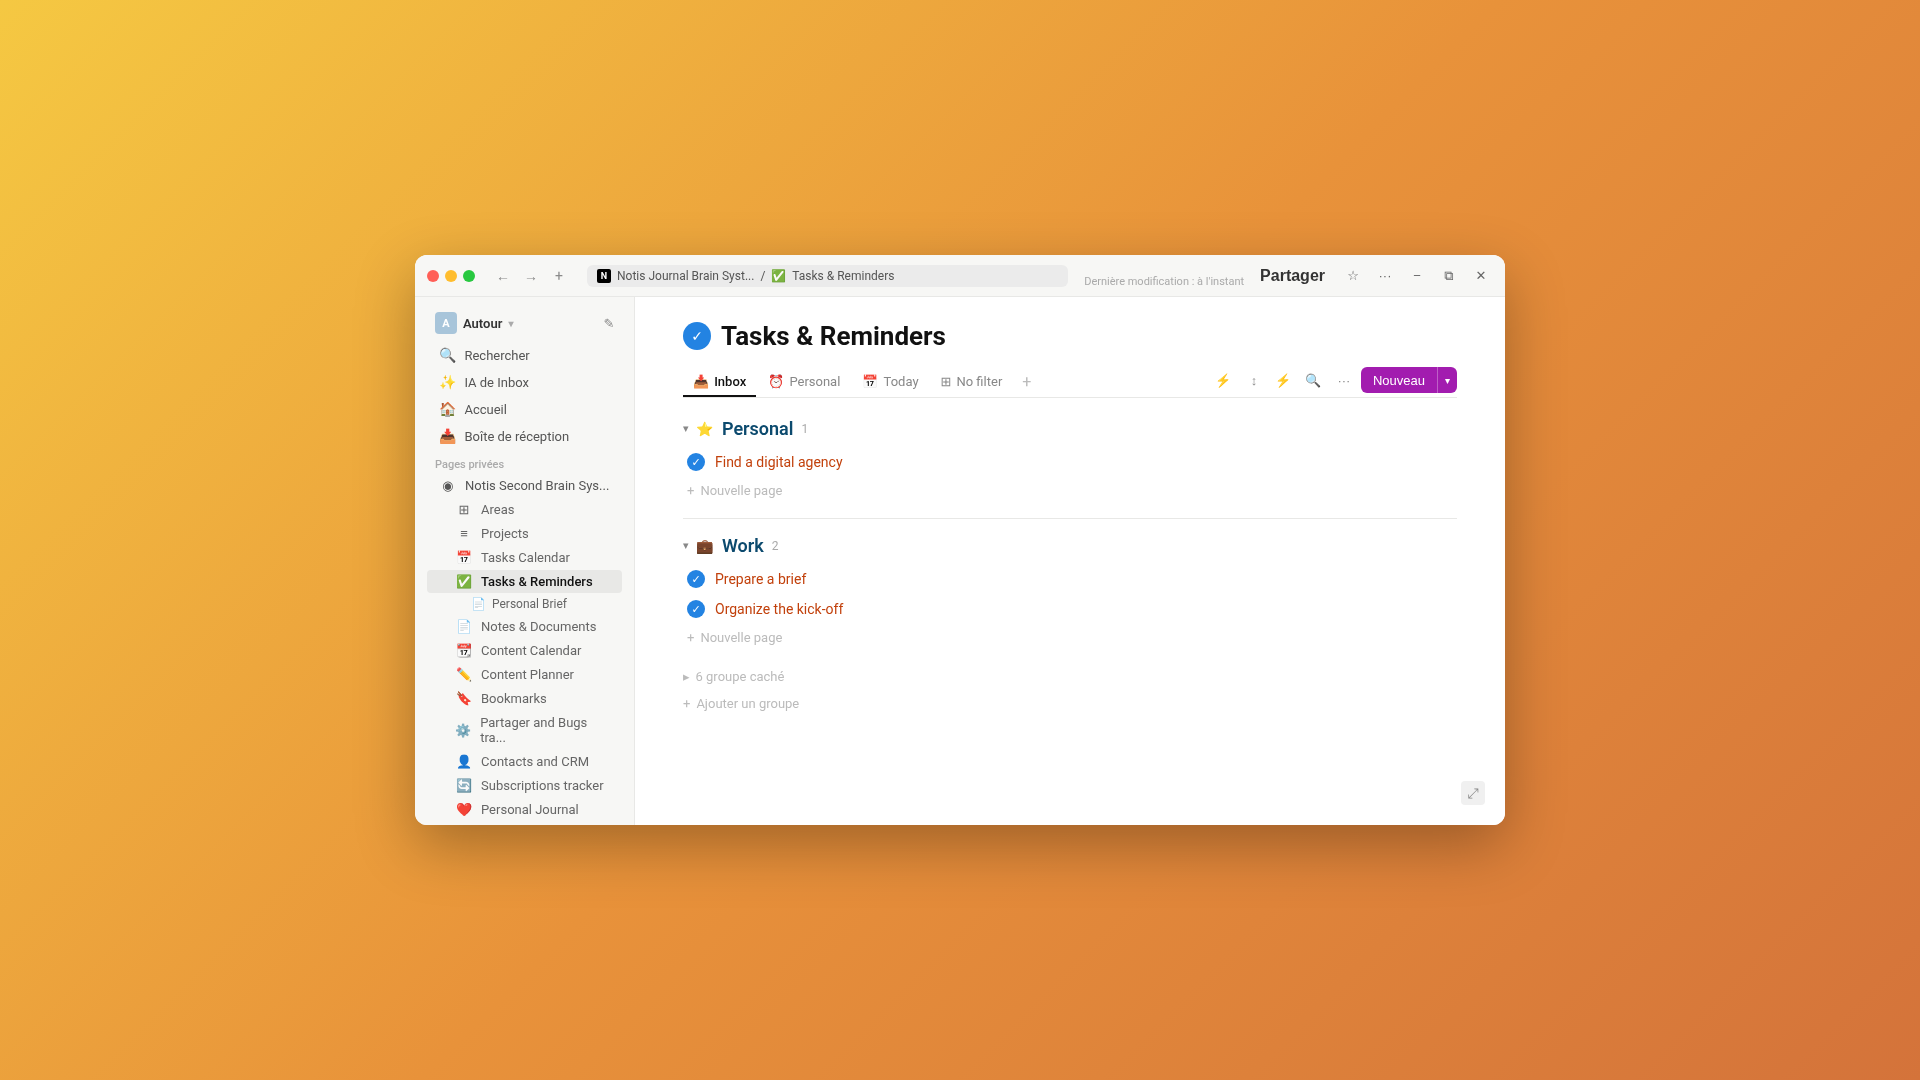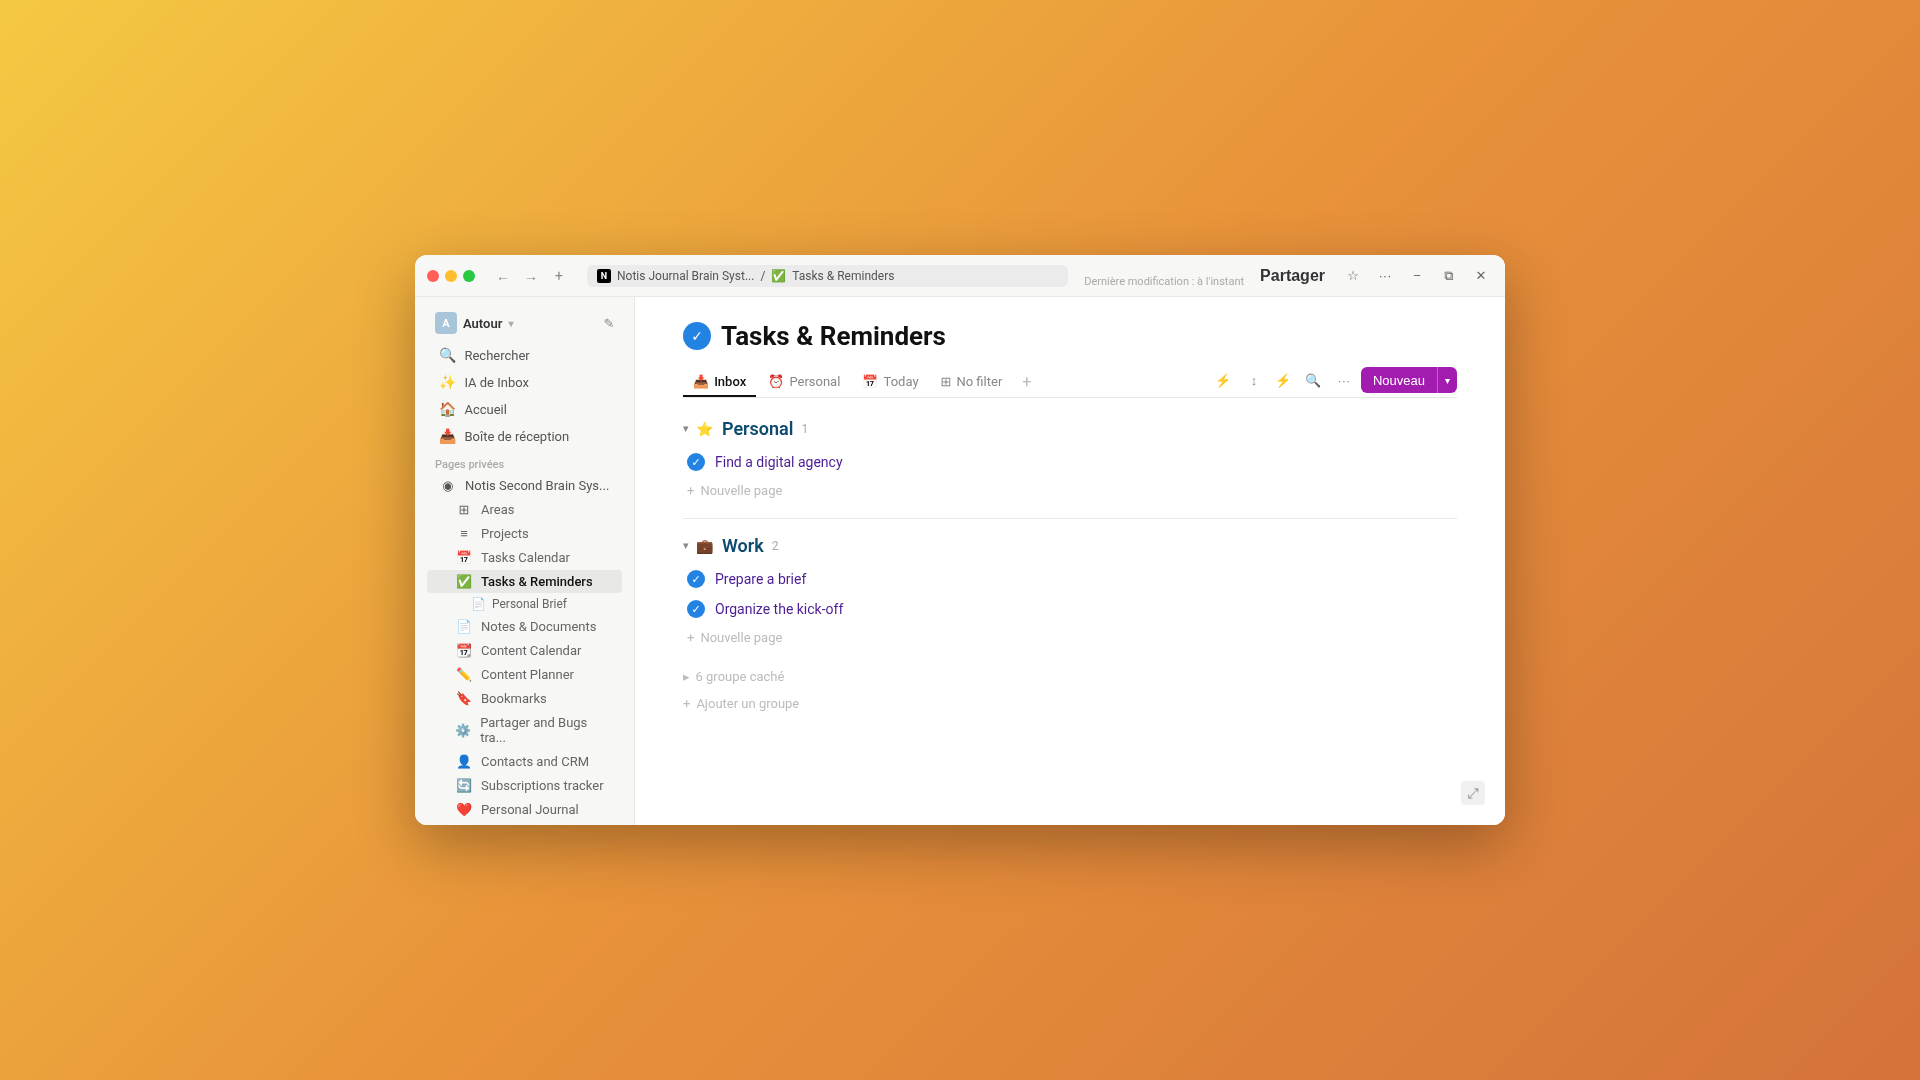--- a/index.html
+++ b/index.html
@@ -370,21 +370,21 @@
       border-radius: 50%;
       display: flex;
       align-items: center;
       justify-content: center;
       color: #fff;
       font-size: 11px;
       flex-shrink: 0;
     }
     .task-name {
       font-size: 14px;
-      color: #4c1d95;
+      color: #c2410c;
     }
     .nouvelle-page-btn {
       display: flex;
       align-items: center;
       gap: 6px;
       padding: 4px 4px;
       font-size: 13px;
       color: #bbb;
       cursor: pointer;
       border-radius: 4px;

